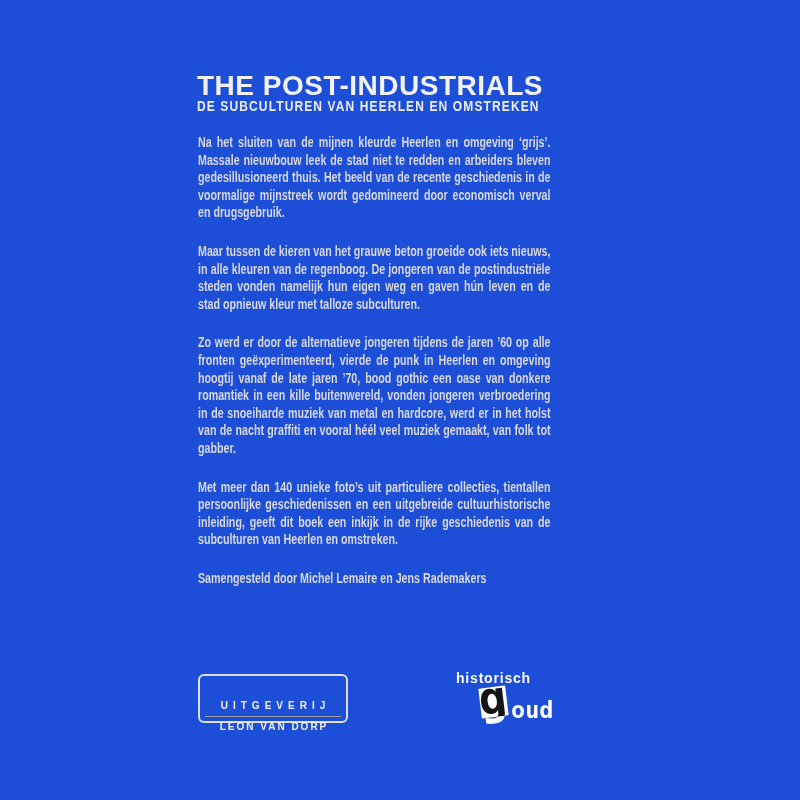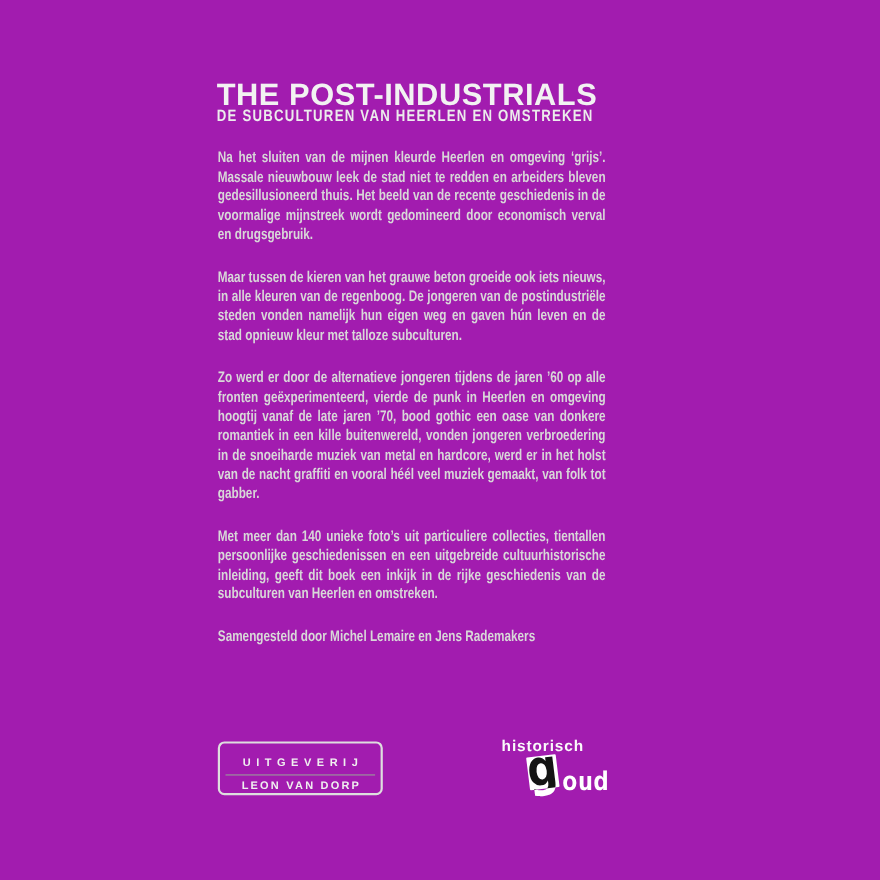--- a/index.html
+++ b/index.html
@@ -1,21 +1,21 @@
 <!DOCTYPE html>
 <html lang="nl"><head>
 <meta charset="utf-8">
 <style>
   html, body { margin: 0; padding: 0; }
   body { background: #000; }
   .cover {
     position: relative;
     width: 800px;
     height: 800px;
-    background: #a21caf;
+    background: #1d4ed8;
     overflow: hidden;
     font-family: "Liberation Sans", sans-serif;
     -webkit-font-smoothing: antialiased;
   }
   .title {
     position: absolute;
     left: 197px;
     top: 72px;
     margin: 0;
     font-size: 28px;
@@ -66,21 +66,21 @@
   
   .pub-logo {
     position: absolute;
     left: 198px;
     top: 674px;
     width: 150px;
     height: 49px;
     box-sizing: border-box;
     border: 2px solid #dedede;
     border-radius: 6px;
-    padding-top: 12px;
+    padding-top: 24px;
     text-align: center;
     color: #f0f0f0;
   }
   .pub-imprint {
     font-size: 10px;
     line-height: 11px;
     font-weight: bold;
     letter-spacing: 5px;
     text-indent: 5px;
     white-space: nowrap;

